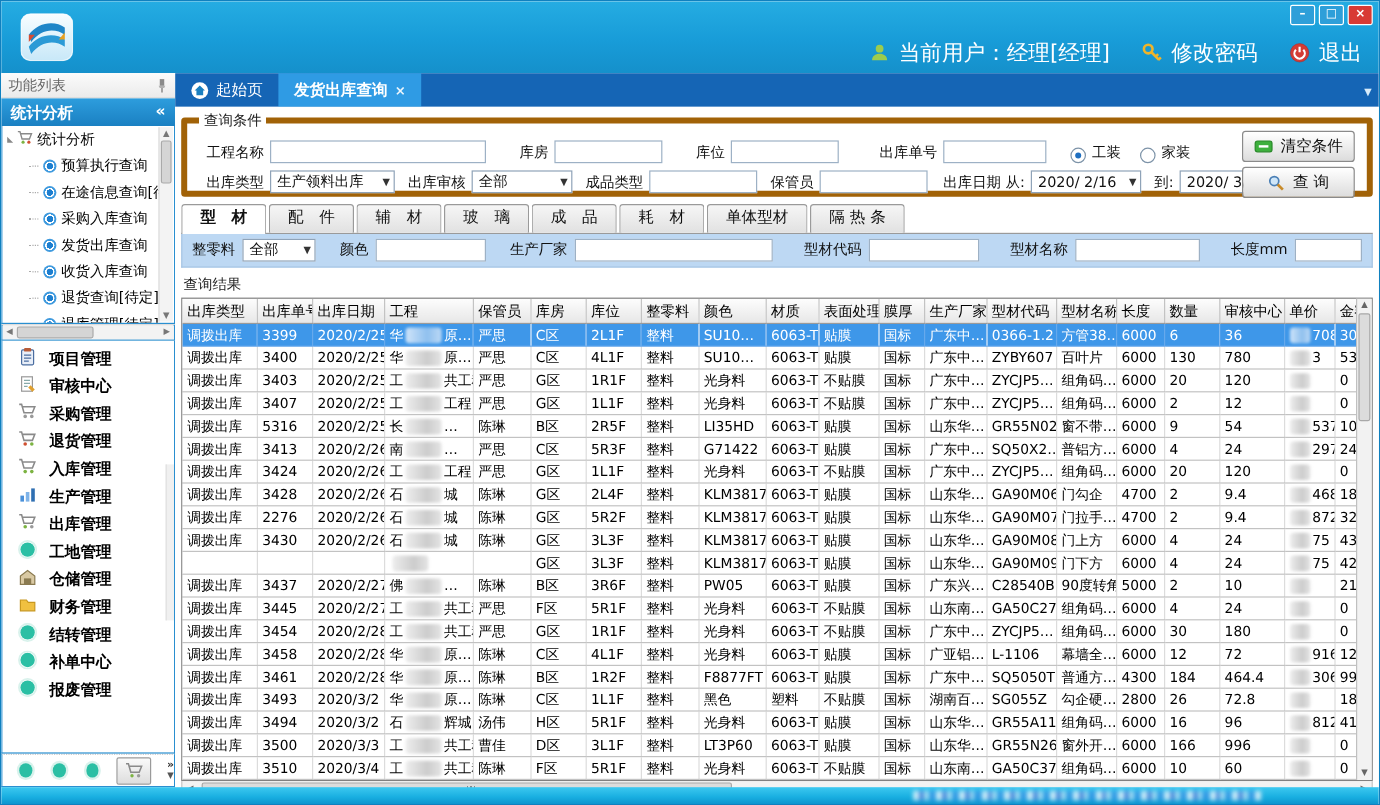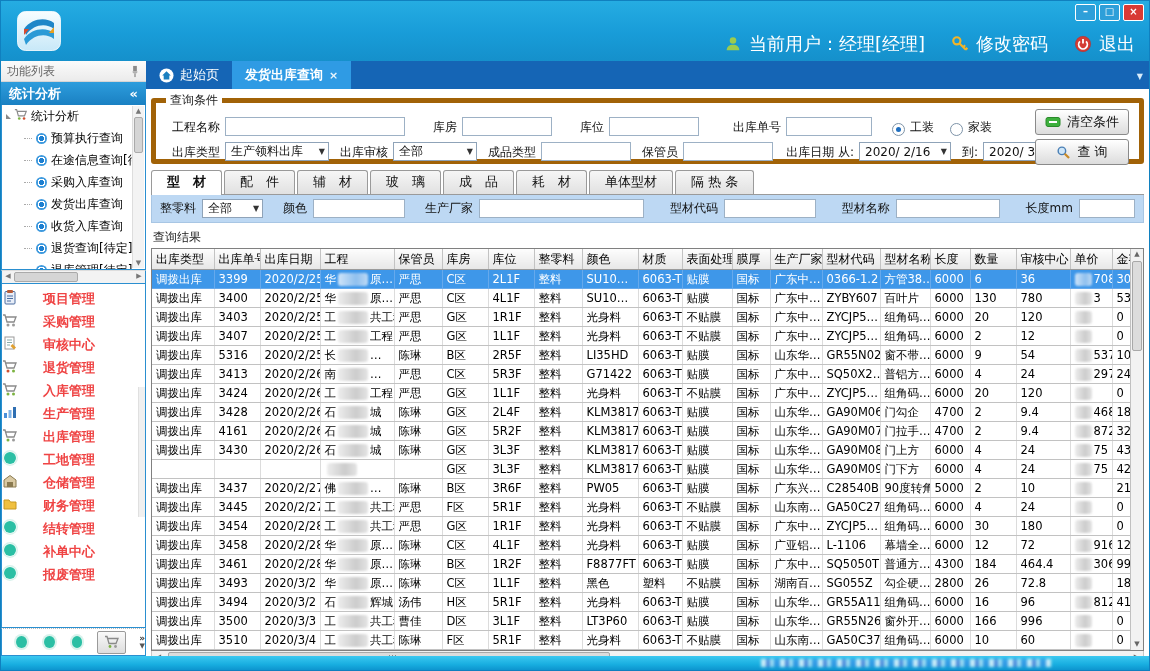--- a/index.html
+++ b/index.html
@@ -34,21 +34,21 @@
   .bdot{width:11px;height:11px;border-radius:50%;flex:none;
         background:radial-gradient(circle at 50% 50%, #1d7fd0 0 2.6px, #fff 2.8px 3.8px, #3f9ade 4px 5.5px);}
   .tvscroll{position:absolute;right:1px;top:1px;bottom:1px;width:11px;background:#f3f3f3;border-left:1px solid #ddd;}
   .tvscroll .arr{height:10px;text-align:center;font-size:7px;color:#777;line-height:10px;}
   .tvscroll .thumb{position:absolute;top:11px;left:1px;right:1px;height:34px;background:#d5d5d5;border:1px solid #aaa;border-radius:2px;}
   .tvscroll .arr.dn{position:absolute;bottom:0;left:0;right:0;}
   .thscroll{height:12px;border:1px solid #2a8fd0;border-top:1px solid #ddd;background:#f3f3f3;position:relative;flex:none;}
   .thscroll .arr{position:absolute;top:0;width:10px;height:10px;font-size:7px;color:#777;text-align:center;line-height:10px;}
   .thscroll .thumb{position:absolute;left:12px;top:1px;height:8px;width:62px;background:#d5d5d5;border:1px solid #aaa;border-radius:2px;}
   .modules{flex:1;border:1px solid #2a8fd0;border-top:none;background:#fff;padding-top:3px;position:relative;overflow:hidden;}
-  .module{height:23px;display:flex;align-items:center;gap:25px;font-size:13px;font-weight:bold;color:#ef4444;cursor:default;}
+  .module{height:23px;display:flex;align-items:center;gap:10px;padding-left:13px;font-size:13px;font-weight:bold;color:#000000;cursor:default;}
   .tdot{width:12px;height:12px;border-radius:50%;background:#2bbfa4;box-shadow:0 0 0 2px #d9f2ec;margin:0 2px;}
   .mod-scroll{position:absolute;right:0;top:30%;height:130px;width:6px;background:#f0f0f0;border-left:1px solid #e0e0e0;}
   .side-bottom{height:26px;border:1px solid #2a8fd0;border-top:1px dotted #bbb;display:flex;align-items:center;gap:13px;padding-left:12px;flex:none;background:#fff;}
   .mini-btn{width:30px;height:21px;background:linear-gradient(#fafafa,#ddd);border:1px solid #9a9a9a;border-radius:2px;
             display:flex;align-items:center;justify-content:center;}
   .chevcol{display:flex;flex-direction:column;align-items:center;line-height:8px;color:#333;font-size:9px;font-weight:bold;}
   
   .main{position:absolute;top:60px;left:145px;right:0;bottom:14px;background:#fff;}
   .tabbar{position:absolute;top:0;left:0;right:0;height:28px;background:var(--tabbar);display:flex;}
   .tab{display:inline-flex;align-items:center;gap:6px;padding:0 13px;color:#fff;font-size:13px;cursor:default;}
@@ -231,34 +231,34 @@
       <div class="mod-scroll"></div>
     <div class="module">
           <span><svg width="16" height="16" viewBox="0 0 16 16">
               <rect x="3" y="2.5" width="10" height="12.5" rx="1" fill="#e8eef8" stroke="#4a6da0"></rect>
               <rect x="5" y="1" width="6" height="3" rx="1" fill="#b85c38"></rect>
               <path d="M5 7h6M5 9.5h6M5 12h4" stroke="#4a6da0" stroke-width="1" fill="none"></path>
             </svg></span>
           <span>项目管理</span>
         </div>
         <div class="module">
+          <span><svg width="16" height="16" viewBox="0 0 16 16">
+              <rect x="3" y="2" width="9" height="12" fill="#fff" stroke="#999"></rect>
+              <path d="M5 5h5M5 7.5h5M5 10h3" stroke="#8aa" stroke-width="1" fill="none"></path>
+              <path d="M10.5 9l3.5 3.5-2 2L8.5 11z" fill="#e0a030"></path>
+            </svg></span>
+          <span>审核中心</span>
+        </div>
+        <div class="module">
           <span><svg width="16" height="15" viewBox="0 0 16 14">
               <path d="M1 1.5h2l2 7h7l2-5H4" fill="none" stroke="#8a8a8a" stroke-width="1.3"></path>
               <circle cx="6" cy="11.5" r="1.5" fill="#9a9a9a"></circle>
               <circle cx="11.5" cy="11.5" r="1.5" fill="#9a9a9a"></circle>
             </svg></span>
           <span>采购管理</span>
-        </div>
-        <div class="module">
-          <span><svg width="16" height="16" viewBox="0 0 16 16">
-              <rect x="3" y="2" width="9" height="12" fill="#fff" stroke="#999"></rect>
-              <path d="M5 5h5M5 7.5h5M5 10h3" stroke="#8aa" stroke-width="1" fill="none"></path>
-              <path d="M10.5 9l3.5 3.5-2 2L8.5 11z" fill="#e0a030"></path>
-            </svg></span>
-          <span>审核中心</span>
         </div>
         <div class="module">
           <span><svg width="16" height="15" viewBox="0 0 16 14">
               <path d="M1 1.5h2l2 7h7l2-5H4" fill="none" stroke="#8a8a8a" stroke-width="1.3"></path>
               <circle cx="6" cy="11.5" r="1.5" fill="#d05030"></circle>
               <circle cx="11.5" cy="11.5" r="1.5" fill="#7cb342"></circle>
             </svg></span>
           <span>退货管理</span>
         </div>
         <div class="module">
@@ -683,21 +683,21 @@
                   <td>GA90M06…</td>
                   <td>门勾企</td>
                   <td>4700</td>
                   <td>2</td>
                   <td>9.4</td>
                   <td><span class="pill pill-price"></span><span>468</span></td>
                   <td>188</td>
                 </tr>
                 <tr>
                   <td>调拨出库</td>
-                  <td>4161</td>
+                  <td>2276</td>
                   <td>2020/2/26</td>
                   <td><span>石</span><span class="pill pill-proj"></span><span>城</span></td>
                   <td>陈琳</td>
                   <td>G区</td>
                   <td>5R2F</td>
                   <td>整料</td>
                   <td>KLM3817</td>
                   <td>6063-T5</td>
                   <td>贴膜</td>
                   <td>国标</td>

